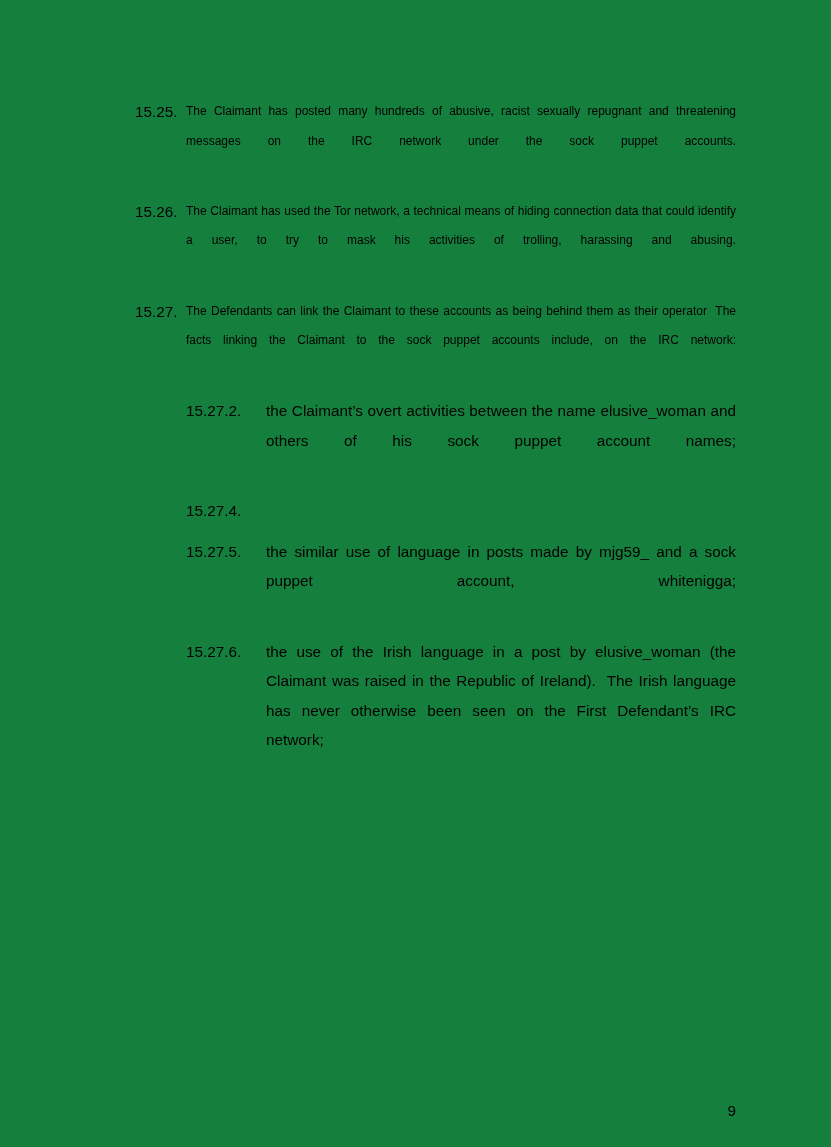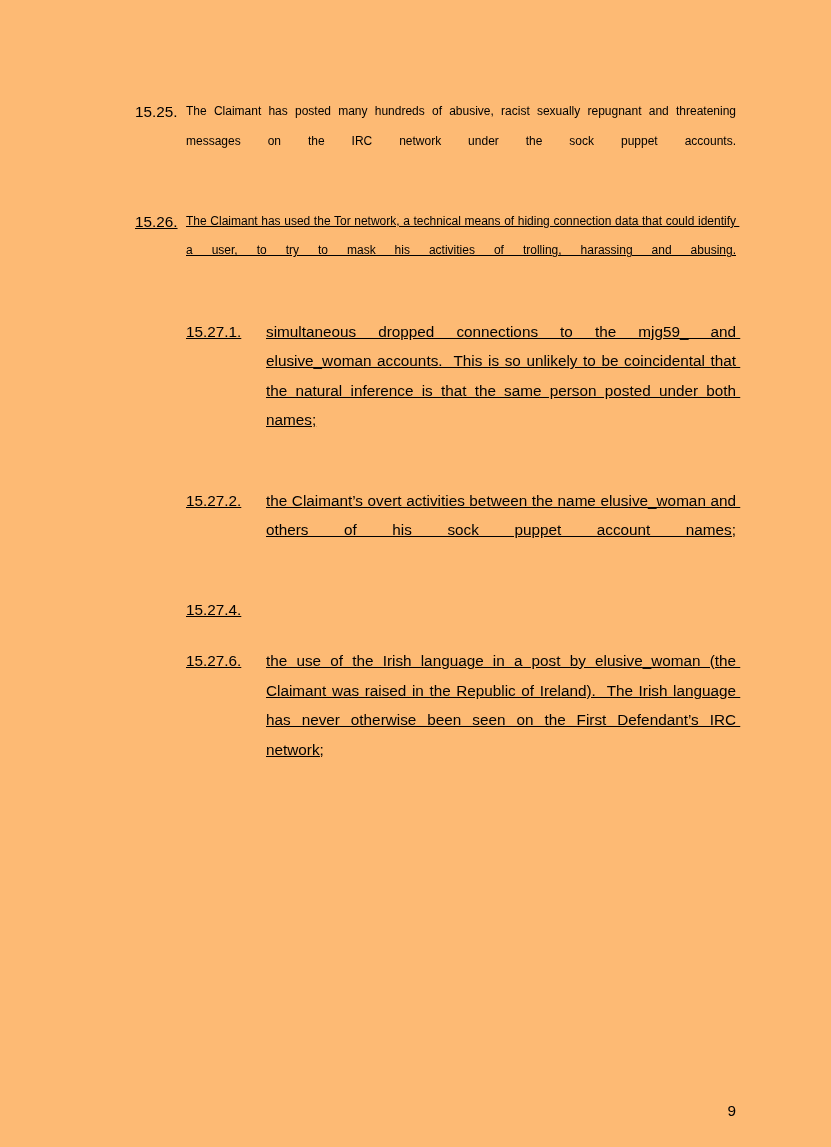--- a/index.html
+++ b/index.html
@@ -9,21 +9,21 @@
     background: #ffffff;
   }
   body {
     font-family: "Liberation Sans", sans-serif;
     color: #000000;
   }
   .page {
     position: relative;
     width: 831px;
     height: 1147px;
-    background: #fdba74;
+    background: #15803d;
     overflow: hidden;
     box-sizing: border-box;
   }
   .body-block {
     position: absolute;
     left: 135px;
     top: 97px;
     width: 601px; 
   }
 
@@ -83,21 +83,21 @@
     hyphens: none;
     white-space: pre-wrap;
   }
   .subpara > .txt::after {
     content: "";
     display: inline-block;
     width: 100%;
   }
 
   
-  .gap-top { margin-top: 21px; text-decoration: underline; }
+  .gap-top { margin-top: 11px; }
 
   
   .page-number {
     position: absolute;
     right: 95px;
     top: 1100px;
     font-size: 15.3px;
     line-height: 22px;
     text-align: right;
   }
@@ -112,36 +112,40 @@
     <div class="para">
       <div class="num">15.25.</div>
       <div class="txt">The Claimant has posted many hundreds of abusive, racist sexually repugnant and threatening messages on the IRC network under the sock puppet accounts.</div>
     </div>
 
     <div class="para gap-top">
       <div class="num">15.26.</div>
       <div class="txt">The Claimant has used the Tor network, a technical means of hiding connection data that could identify a user, to try to mask his activities of trolling, harassing and abusing.</div>
     </div>
 
+    <div class="para gap-top">
+      <div class="num">15.27.</div>
+      <div class="txt">The Defendants can link the Claimant to these accounts as being behind them as their operator  The facts linking the Claimant to the sock puppet accounts include, on the IRC network:</div>
+    </div>
 
-    <div class="subpara gap-top">
-      <div class="num">15.27.1.</div>
-      <div class="txt">simultaneous dropped connections to the mjg59_ and elusive_woman accounts.  This is so unlikely to be coincidental that the natural inference is that the same person posted under both names;</div>
-    </div>
 
     <div class="subpara gap-top">
       <div class="num">15.27.2.</div>
       <div class="txt">the Claimant’s overt activities between the name elusive_woman and others of his sock puppet account names;</div>
     </div>
 
 
     <div class="subpara gap-top">
       <div class="num">15.27.4.</div>
     </div>
 
+    <div class="subpara gap-top">
+      <div class="num">15.27.5.</div>
+      <div class="txt">the similar use of language in posts made by mjg59_ and a sock puppet account, whitenigga;</div>
+    </div>
 
     <div class="subpara gap-top">
       <div class="num">15.27.6.</div>
       <div class="txt">the use of the Irish language in a post by elusive_woman (the Claimant was raised in the Republic of Ireland).  The Irish language has never otherwise been seen on the First Defendant’s IRC network;</div>
     </div>
 
   </div>
 
   <div class="page-number">9</div>
 

